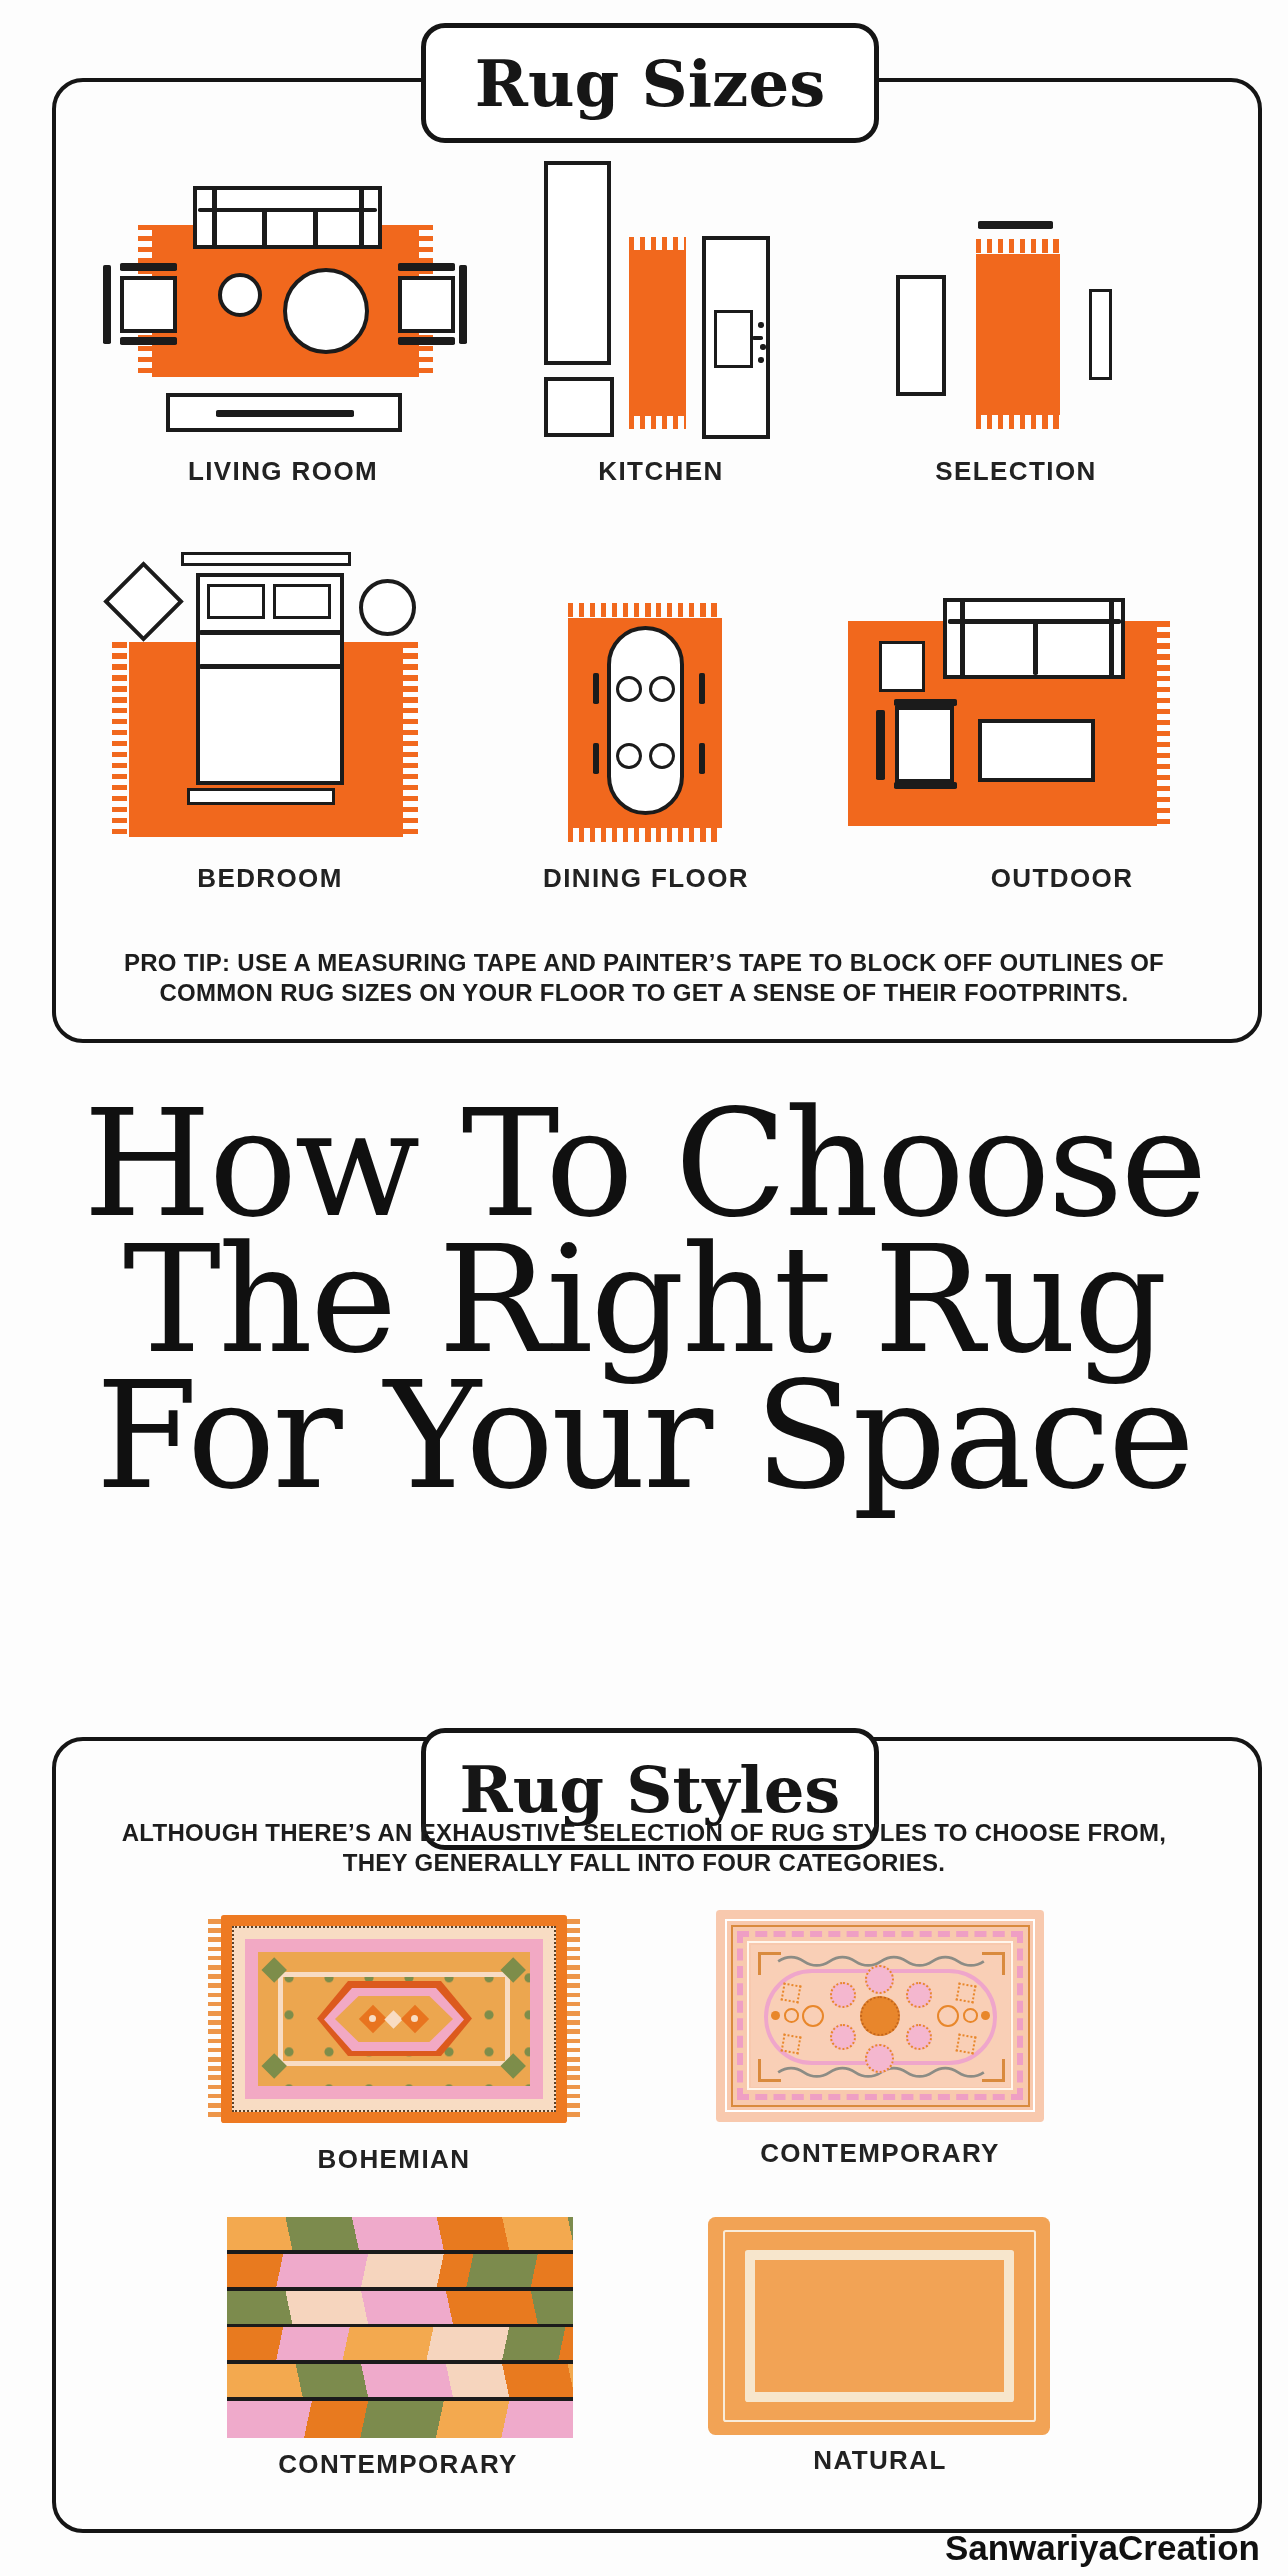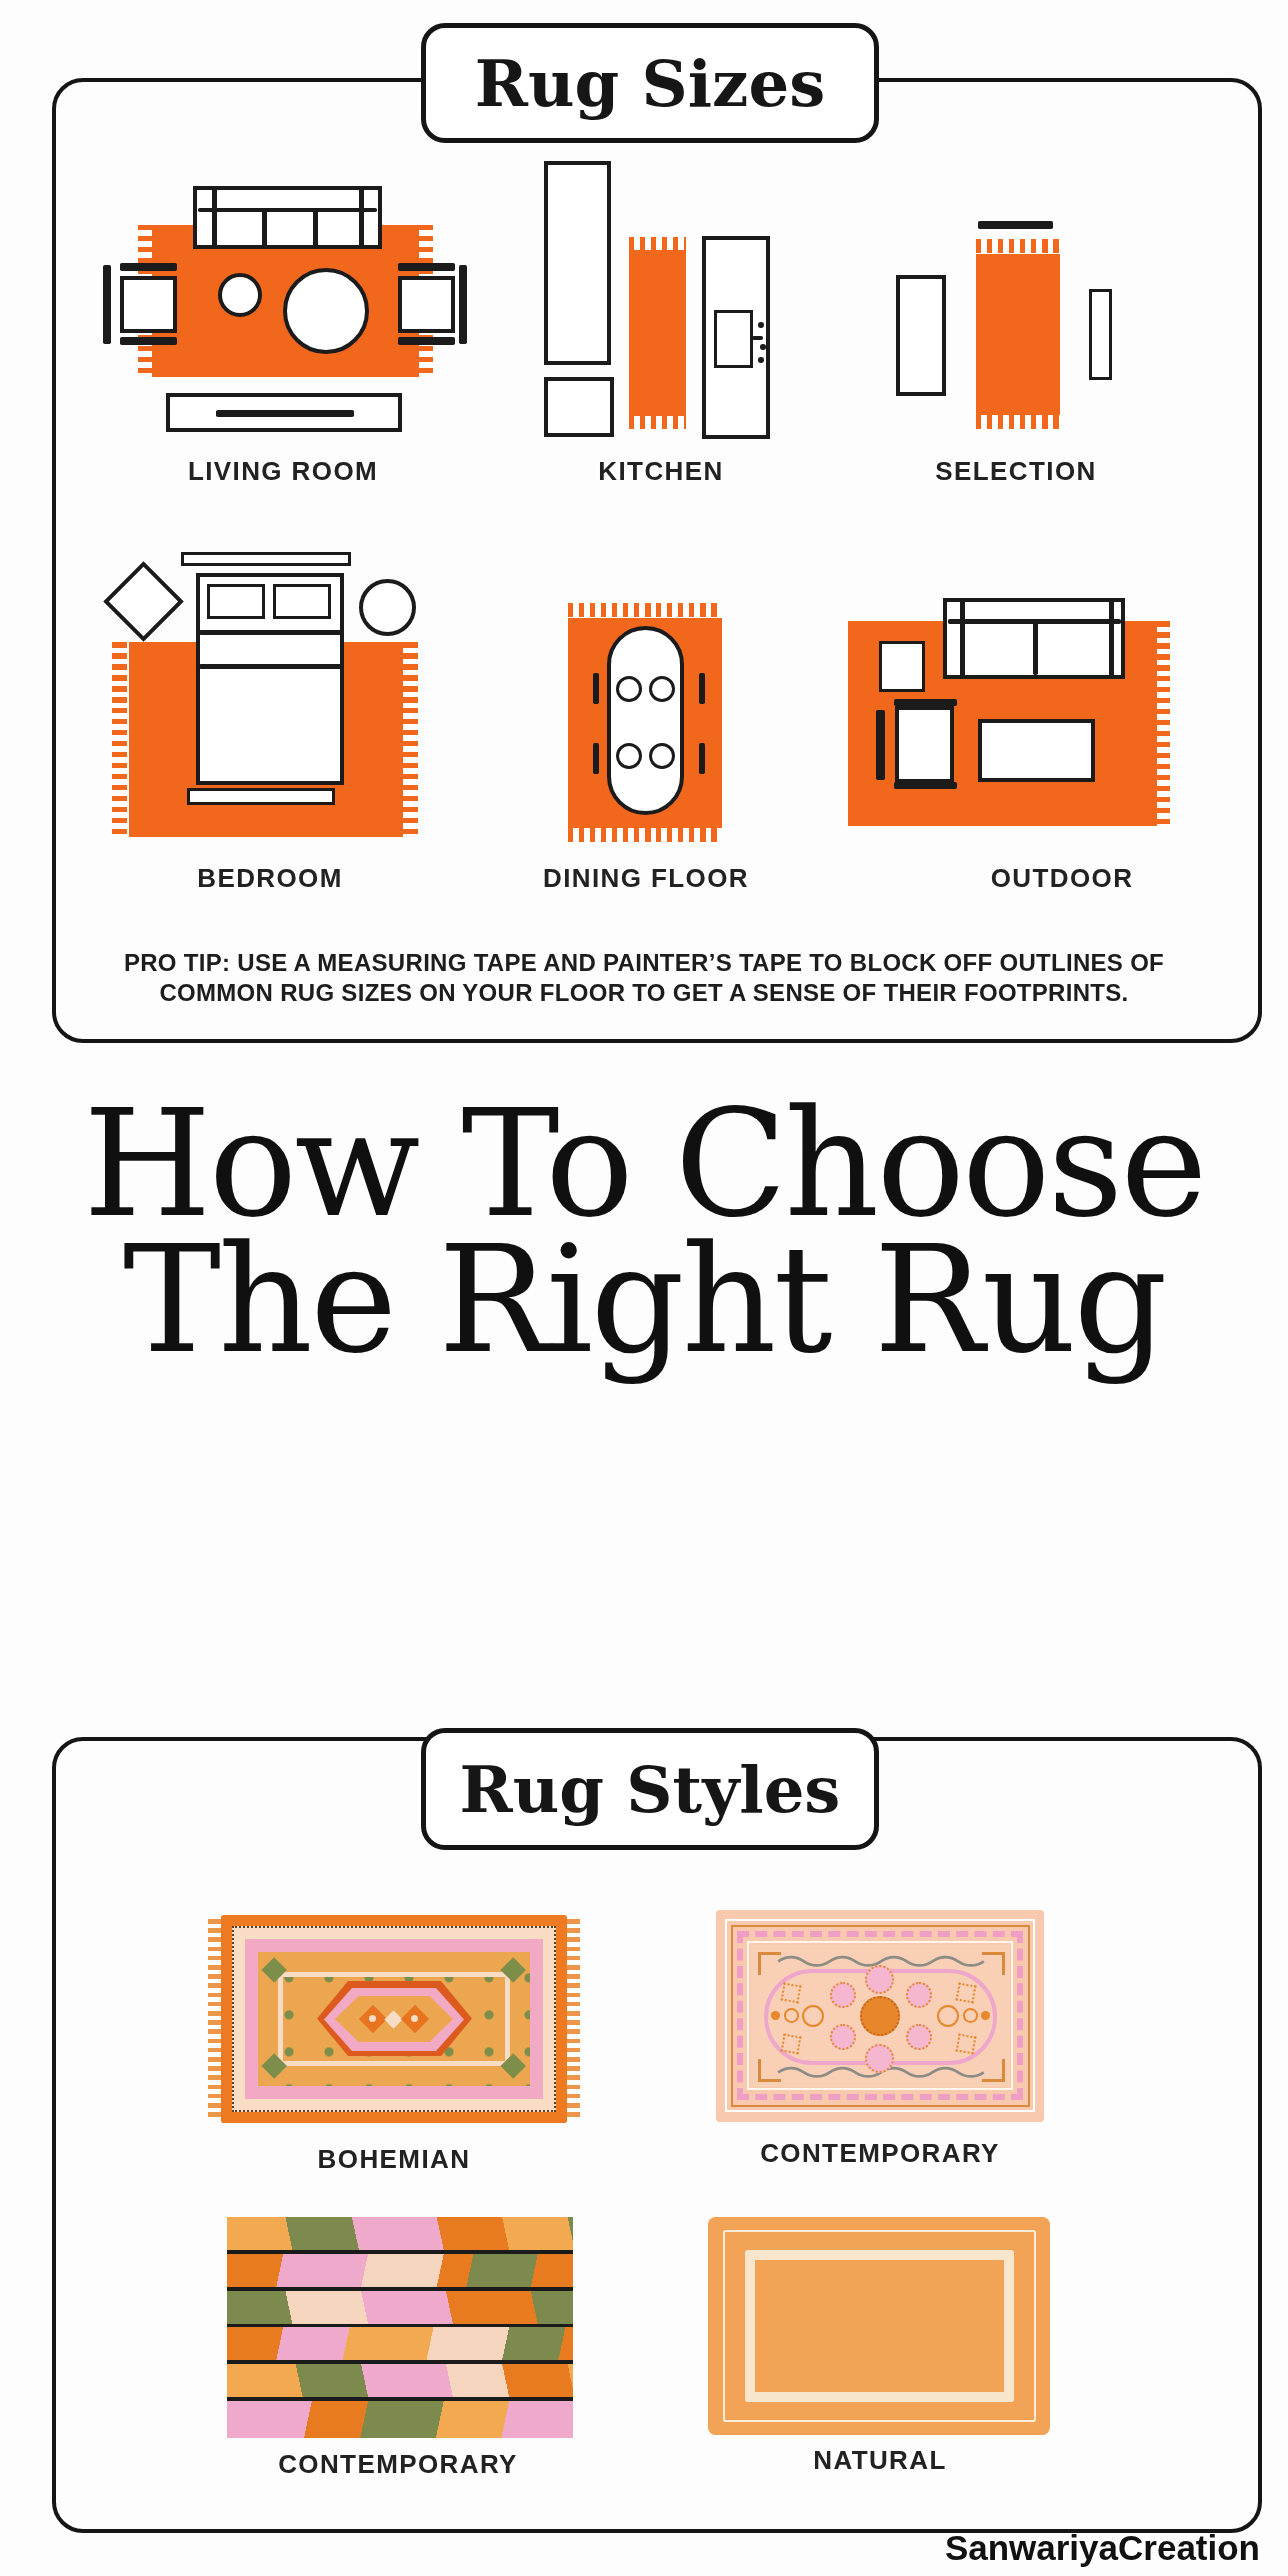--- a/index.html
+++ b/index.html
@@ -150,27 +150,32 @@
   <div class="roomlabel" style="left:1062px; top:863px;">OUTDOOR</div>
 
   <div class="protip" style="top:948px;">
     <div><span>PRO TIP:</span><span> USE A MEASURING TAPE AND PAINTER’S TAPE TO BLOCK OFF OUTLINES OF</span></div>
     <div>COMMON RUG SIZES ON YOUR FLOOR TO GET A SENSE OF THEIR FOOTPRINTS.</div>
   </div>
 
   <div class="bigtitle" style="top:1097px;">
     <div>How To Choose</div>
     <div>The Right Rug</div>
+    <div>For Your Space</div>
   </div>
 
   <div class="sec" style="left:52px; top:1737px; width:1202px; height:788px;"></div>
   <div class="titlebox" style="left:421px; top:1728px; width:448px; height:112px;">
     <span>Rug Styles</span>
   </div>
 
+  <div class="protip" style="top:1818px;">
+    <div>ALTHOUGH THERE’S AN EXHAUSTIVE SELECTION OF RUG STYLES TO CHOOSE FROM,</div>
+    <div>THEY GENERALLY FALL INTO FOUR CATEGORIES.</div>
+  </div>
 
   <div class="illus" style="left:208px; top:1915px; width:372px; height:208px;">
     <div class="fr frvb" style="left:0px; top:3.7px; width:13px; height:201px;"></div>
     <div class="abs" style="left:13px; top:0px; width:346px; height:208px; background:#EE7A22; border-radius:2.8px;"></div>
     <div class="fr frvb" style="left:359px; top:3.7px; width:13px; height:201px;"></div>
     <div class="abs bx" style="left:24px; top:11px; width:324px; height:186px; background:#F8DCC3; border:2.8px dotted #5A4028;"></div>
     <div class="abs" style="left:37px; top:24px; width:298px; height:160px; background:#F2A9C4;"></div>
     <div class="abs" style="left:50px; top:37px; width:272px; height:134px; background:#ECA64F;
          background-image:radial-gradient(circle, #7D8D4A 4.1px, transparent 5px); background-size:40px 37px; background-position:11px 7.4px;"></div>
     <div class="abs bx" style="left:70px; top:57px; width:232px; height:94px; border:5.5px solid #F8DCC3;"></div>

